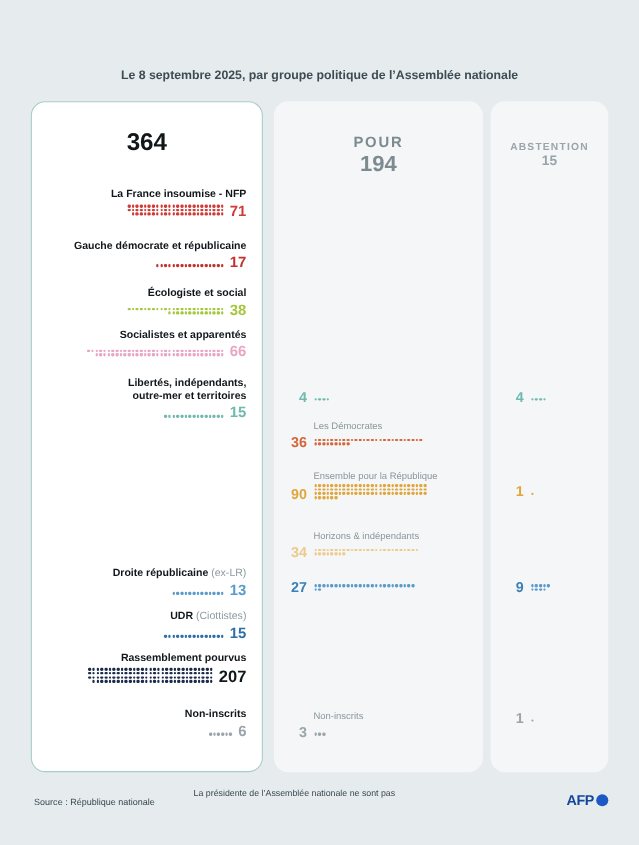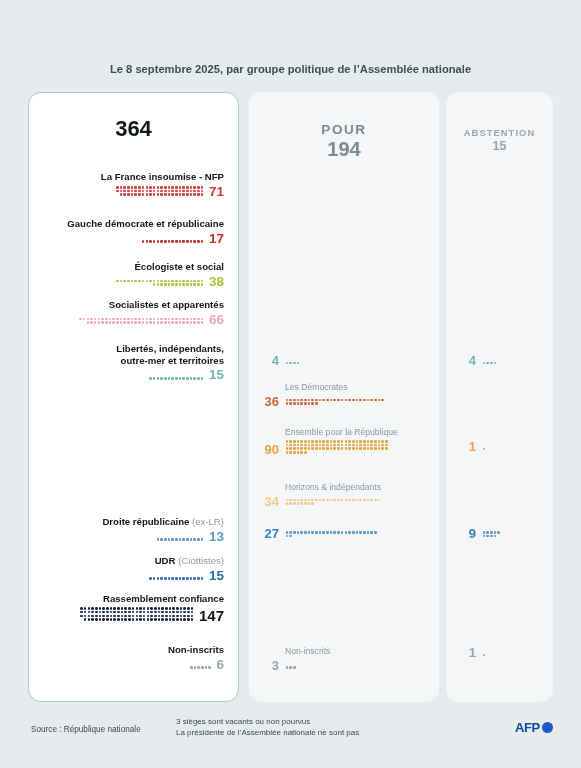--- a/index.html
+++ b/index.html
@@ -395,21 +395,21 @@
                 <span class="dot" style="background: rgb(47, 111, 168);"></span>
                 <span class="dot" style="background: rgb(47, 111, 168);"></span>
                 <span class="dot" style="background: rgb(47, 111, 168);"></span>
                 <span class="dot" style="background: rgb(47, 111, 168);"></span>
                 <span class="dot" style="background: rgb(47, 111, 168);"></span>
               </div>
               <div class="num" style="color: rgb(47, 111, 168);">15</div>
             </div>
           </div>
           <div class="row row-contre" style="top: 500px;">
-            <div class="lbl">Rassemblement confiance</div>
+            <div class="lbl">Rassemblement pourvus</div>
             <div class="grpline">
               <div class="dots rtl" style="width: 114.7px;">
                 <span class="dot" style="background: rgb(27, 43, 75);"></span>
                 <span class="dot" style="background: rgb(27, 43, 75);"></span>
                 <span class="dot" style="background: rgb(27, 43, 75);"></span>
                 <span class="dot" style="background: rgb(27, 43, 75);"></span>
                 <span class="dot" style="background: rgb(27, 43, 75);"></span>
                 <span class="dot" style="background: rgb(27, 43, 75);"></span>
                 <span class="dot" style="background: rgb(27, 43, 75);"></span>
                 <span class="dot" style="background: rgb(27, 43, 75);"></span>
@@ -522,21 +522,21 @@
                 <span class="dot" style="background: rgb(27, 43, 75);"></span>
                 <span class="dot" style="background: rgb(27, 43, 75);"></span>
                 <span class="dot" style="background: rgb(27, 43, 75);"></span>
                 <span class="dot" style="background: rgb(27, 43, 75);"></span>
                 <span class="dot" style="background: rgb(27, 43, 75);"></span>
                 <span class="dot" style="background: rgb(27, 43, 75);"></span>
                 <span class="dot" style="background: rgb(27, 43, 75);"></span>
                 <span class="dot" style="background: rgb(27, 43, 75);"></span>
                 <span class="dot" style="background: rgb(27, 43, 75);"></span>
               </div>
-              <div class="num big" style="color: rgb(16, 22, 26);">147</div>
+              <div class="num big" style="color: rgb(16, 22, 26);">207</div>
             </div>
           </div>
           <div class="row row-contre" style="top: 551px;">
             <div class="lbl">Non-inscrits</div>
             <div class="grpline">
               <div class="dots rtl" style="width: 88.8px;">
                 <span class="dot" style="background: rgb(154, 165, 171);"></span>
                 <span class="dot" style="background: rgb(154, 165, 171);"></span>
                 <span class="dot" style="background: rgb(154, 165, 171);"></span>
                 <span class="dot" style="background: rgb(154, 165, 171);"></span>
@@ -848,21 +848,20 @@
             </div>
           </div>
         </div>
     </div>
 
   </div>
 
   <div class="footer">
     <div class="source">Source : République nationale</div>
     <div class="notes">
-      <div>3 sièges sont vacants ou non pourvus</div>
       <div>La présidente de l’Assemblée nationale ne sont pas</div>
     </div>
     <div class="afp">
       <span class="afp-text">AFP</span>
       <span class="afp-dot"></span>
     </div>
   </div>
 
 </div>
 

